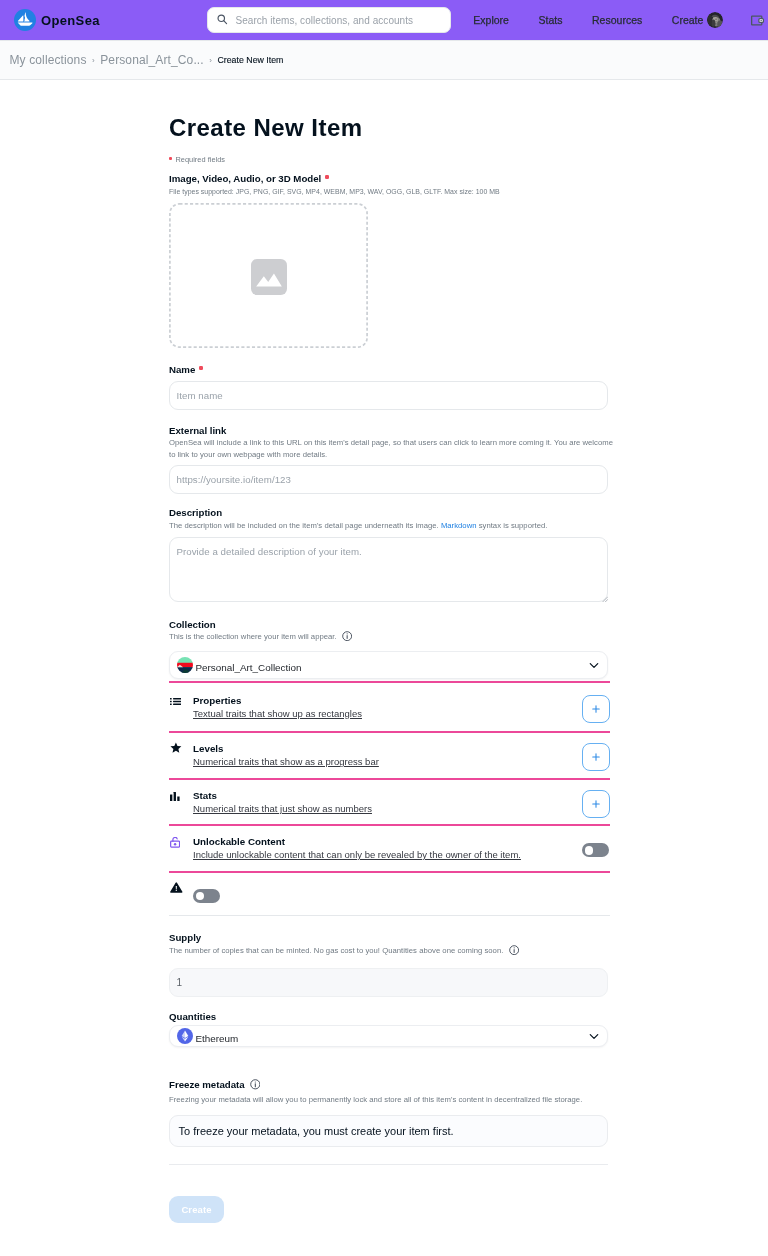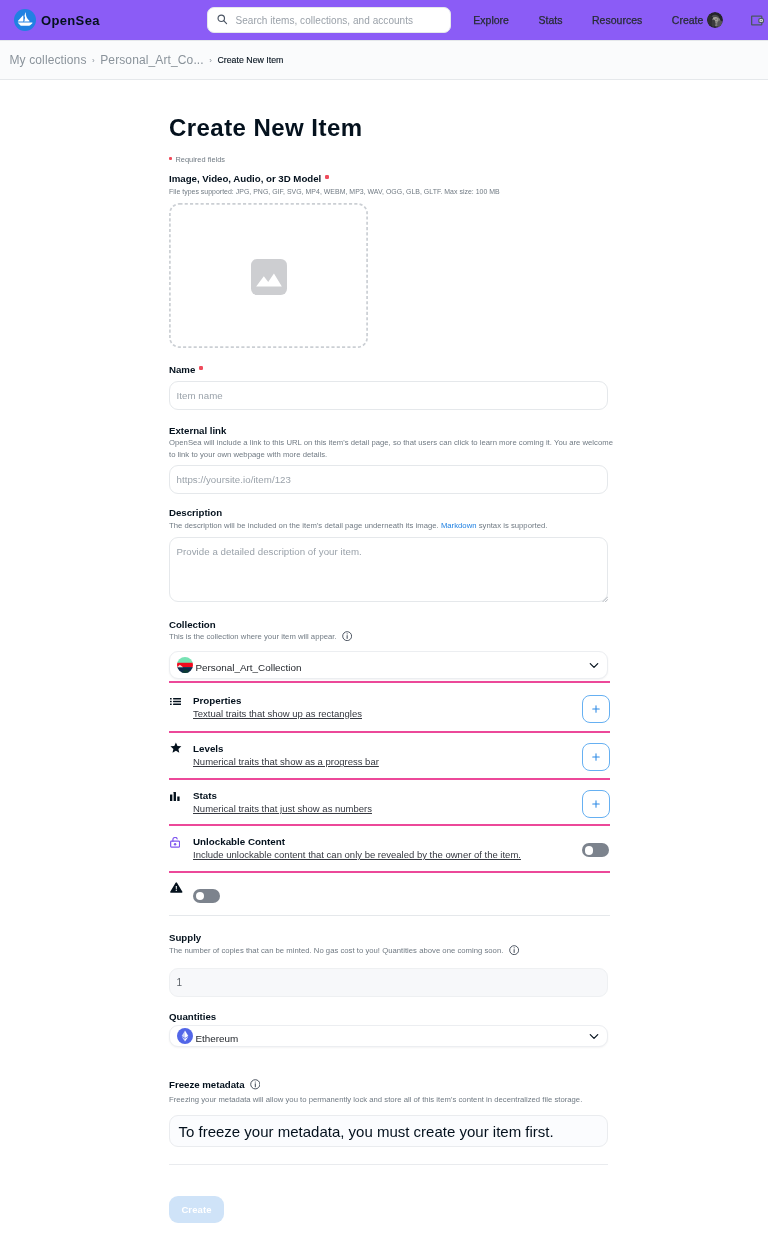--- a/index.html
+++ b/index.html
@@ -170,21 +170,21 @@
 
   .frozen-box {
     position:absolute; left:0; top:1115px;
     width: 439px; height: 32px;
     border: 1px solid #eaecef;
     border-radius: 9px;
     background:#fbfcfe;
     display: flex; align-items: center;
     padding: 0 8.5px;
   }
-  .frozen-txt { font-size: 15px; color: #04111d; }
+  .frozen-txt { font-size: 11px; color: #04111d; }
 
   .abs { position:absolute; left:0; }
 </style>
 </head>
 <body>
 
 <div class="header">
   <a class="brand">
     <span class="brand-logo">
       <svg viewBox="0 0 32 32" width="22" height="22">

